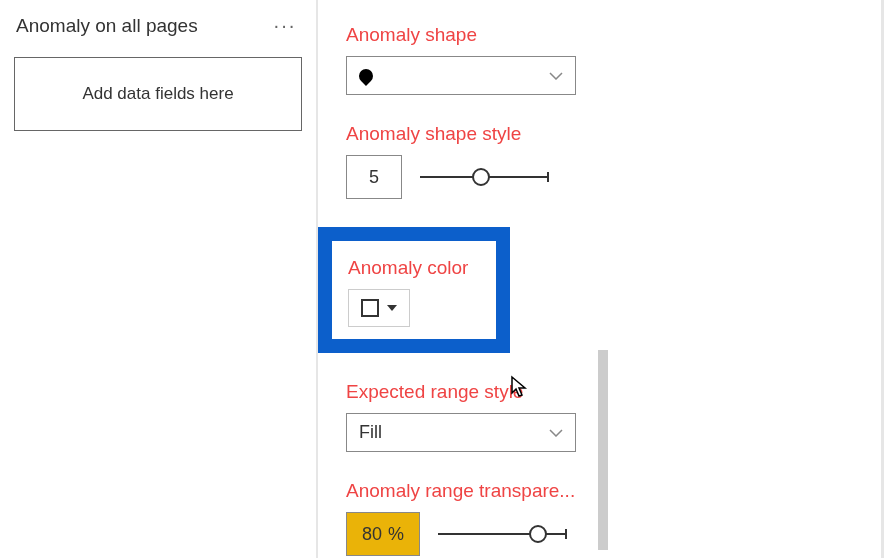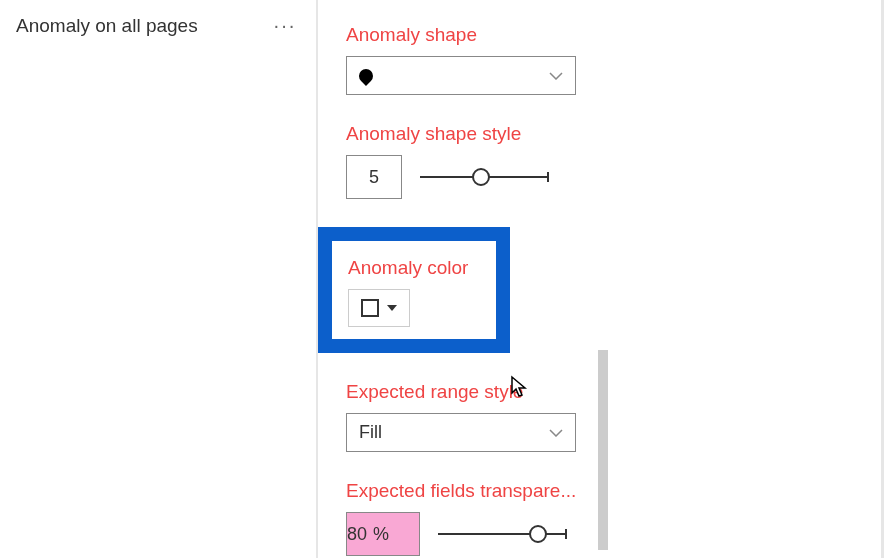--- a/index.html
+++ b/index.html
@@ -101,24 +101,24 @@
       justify-content: center;
       font-size: 18px;
       background: #fff;
     }
     .percent-box {
       width: 74px;
       height: 44px;
       border: 1.5px solid #888;
       display: flex;
       align-items: center;
-      justify-content: flex-start;
+      justify-content: center;
       font-size: 18px;
       gap: 6px;
-      background: #f9a8d4;
+      background: #eab308;
     }
     .slider-wrap {
       position: relative;
       width: 128px;
       height: 20px;
       display: flex;
       align-items: center;
     }
     .slider-track {
       width: 100%;
@@ -213,20 +213,21 @@
   </style>
 </head>
 <body>
 
 <div class="container">
   <div class="left-pane">
     <div class="filters-header">
       <div class="filters-title">Anomaly on all pages</div>
       <div class="ellipsis">···</div>
     </div>
+    <div class="data-fields-box">Add data fields here</div>
   </div>
 
   <div class="right-pane">
 
     <div class="field-group">
       <div class="field-label">Anomaly shape</div>
       <div class="select-box">
         <div class="select-value">
           <div class="teardrop"></div>
         </div>
@@ -261,21 +262,21 @@
       <div class="field-label">Expected range style</div>
       <div class="select-box">
         <div class="select-value">Fill</div>
         <svg class="chevron-down" viewBox="0 0 14 8">
             <path d="M1 1 L7 7 L13 1" stroke="#888" stroke-width="1.5" fill="none"></path>
           </svg>
       </div>
     </div>
 
     <div class="field-group">
-      <div class="field-label">Expected fields transpare...</div>
+      <div class="field-label">Anomaly range transpare...</div>
       <div class="transparency-row">
         <div class="percent-box">
           <span>80</span>
           <span>%</span>
         </div>
         <div class="slider-wrap">
           <div class="slider-track">
               <div class="slider-end"></div>
             </div>
           <div class="slider-thumb" style="left:78%"></div>

